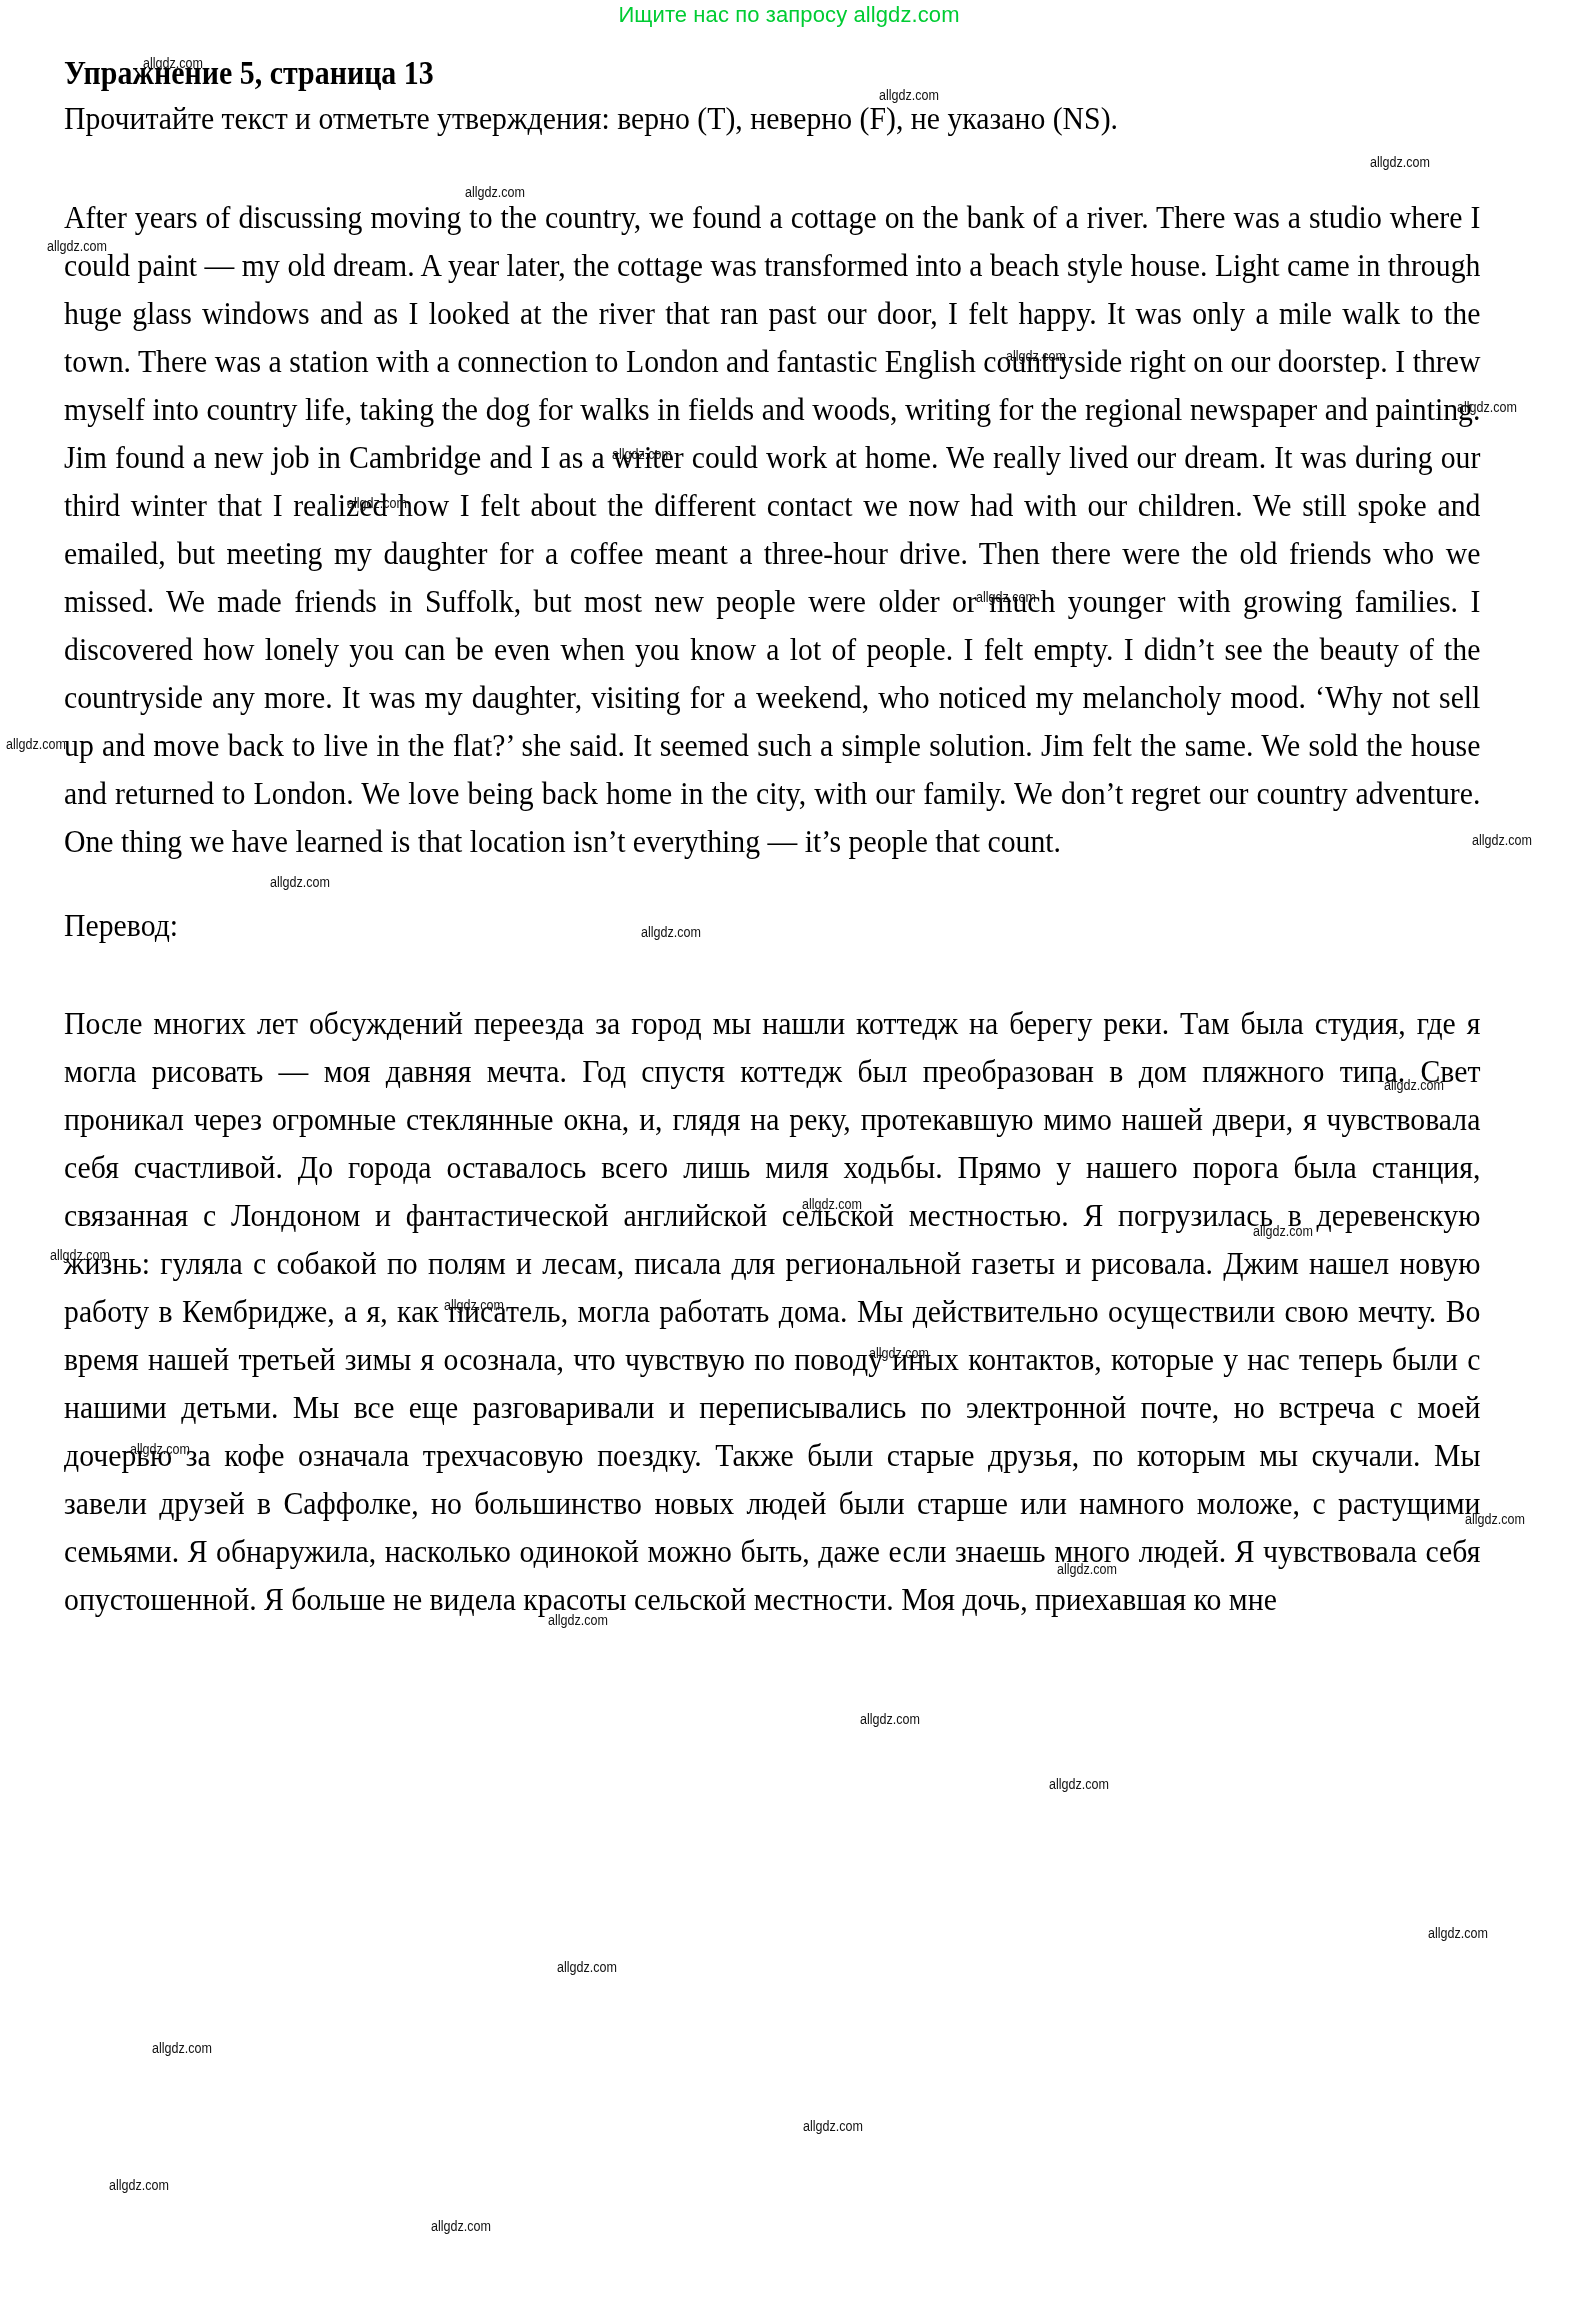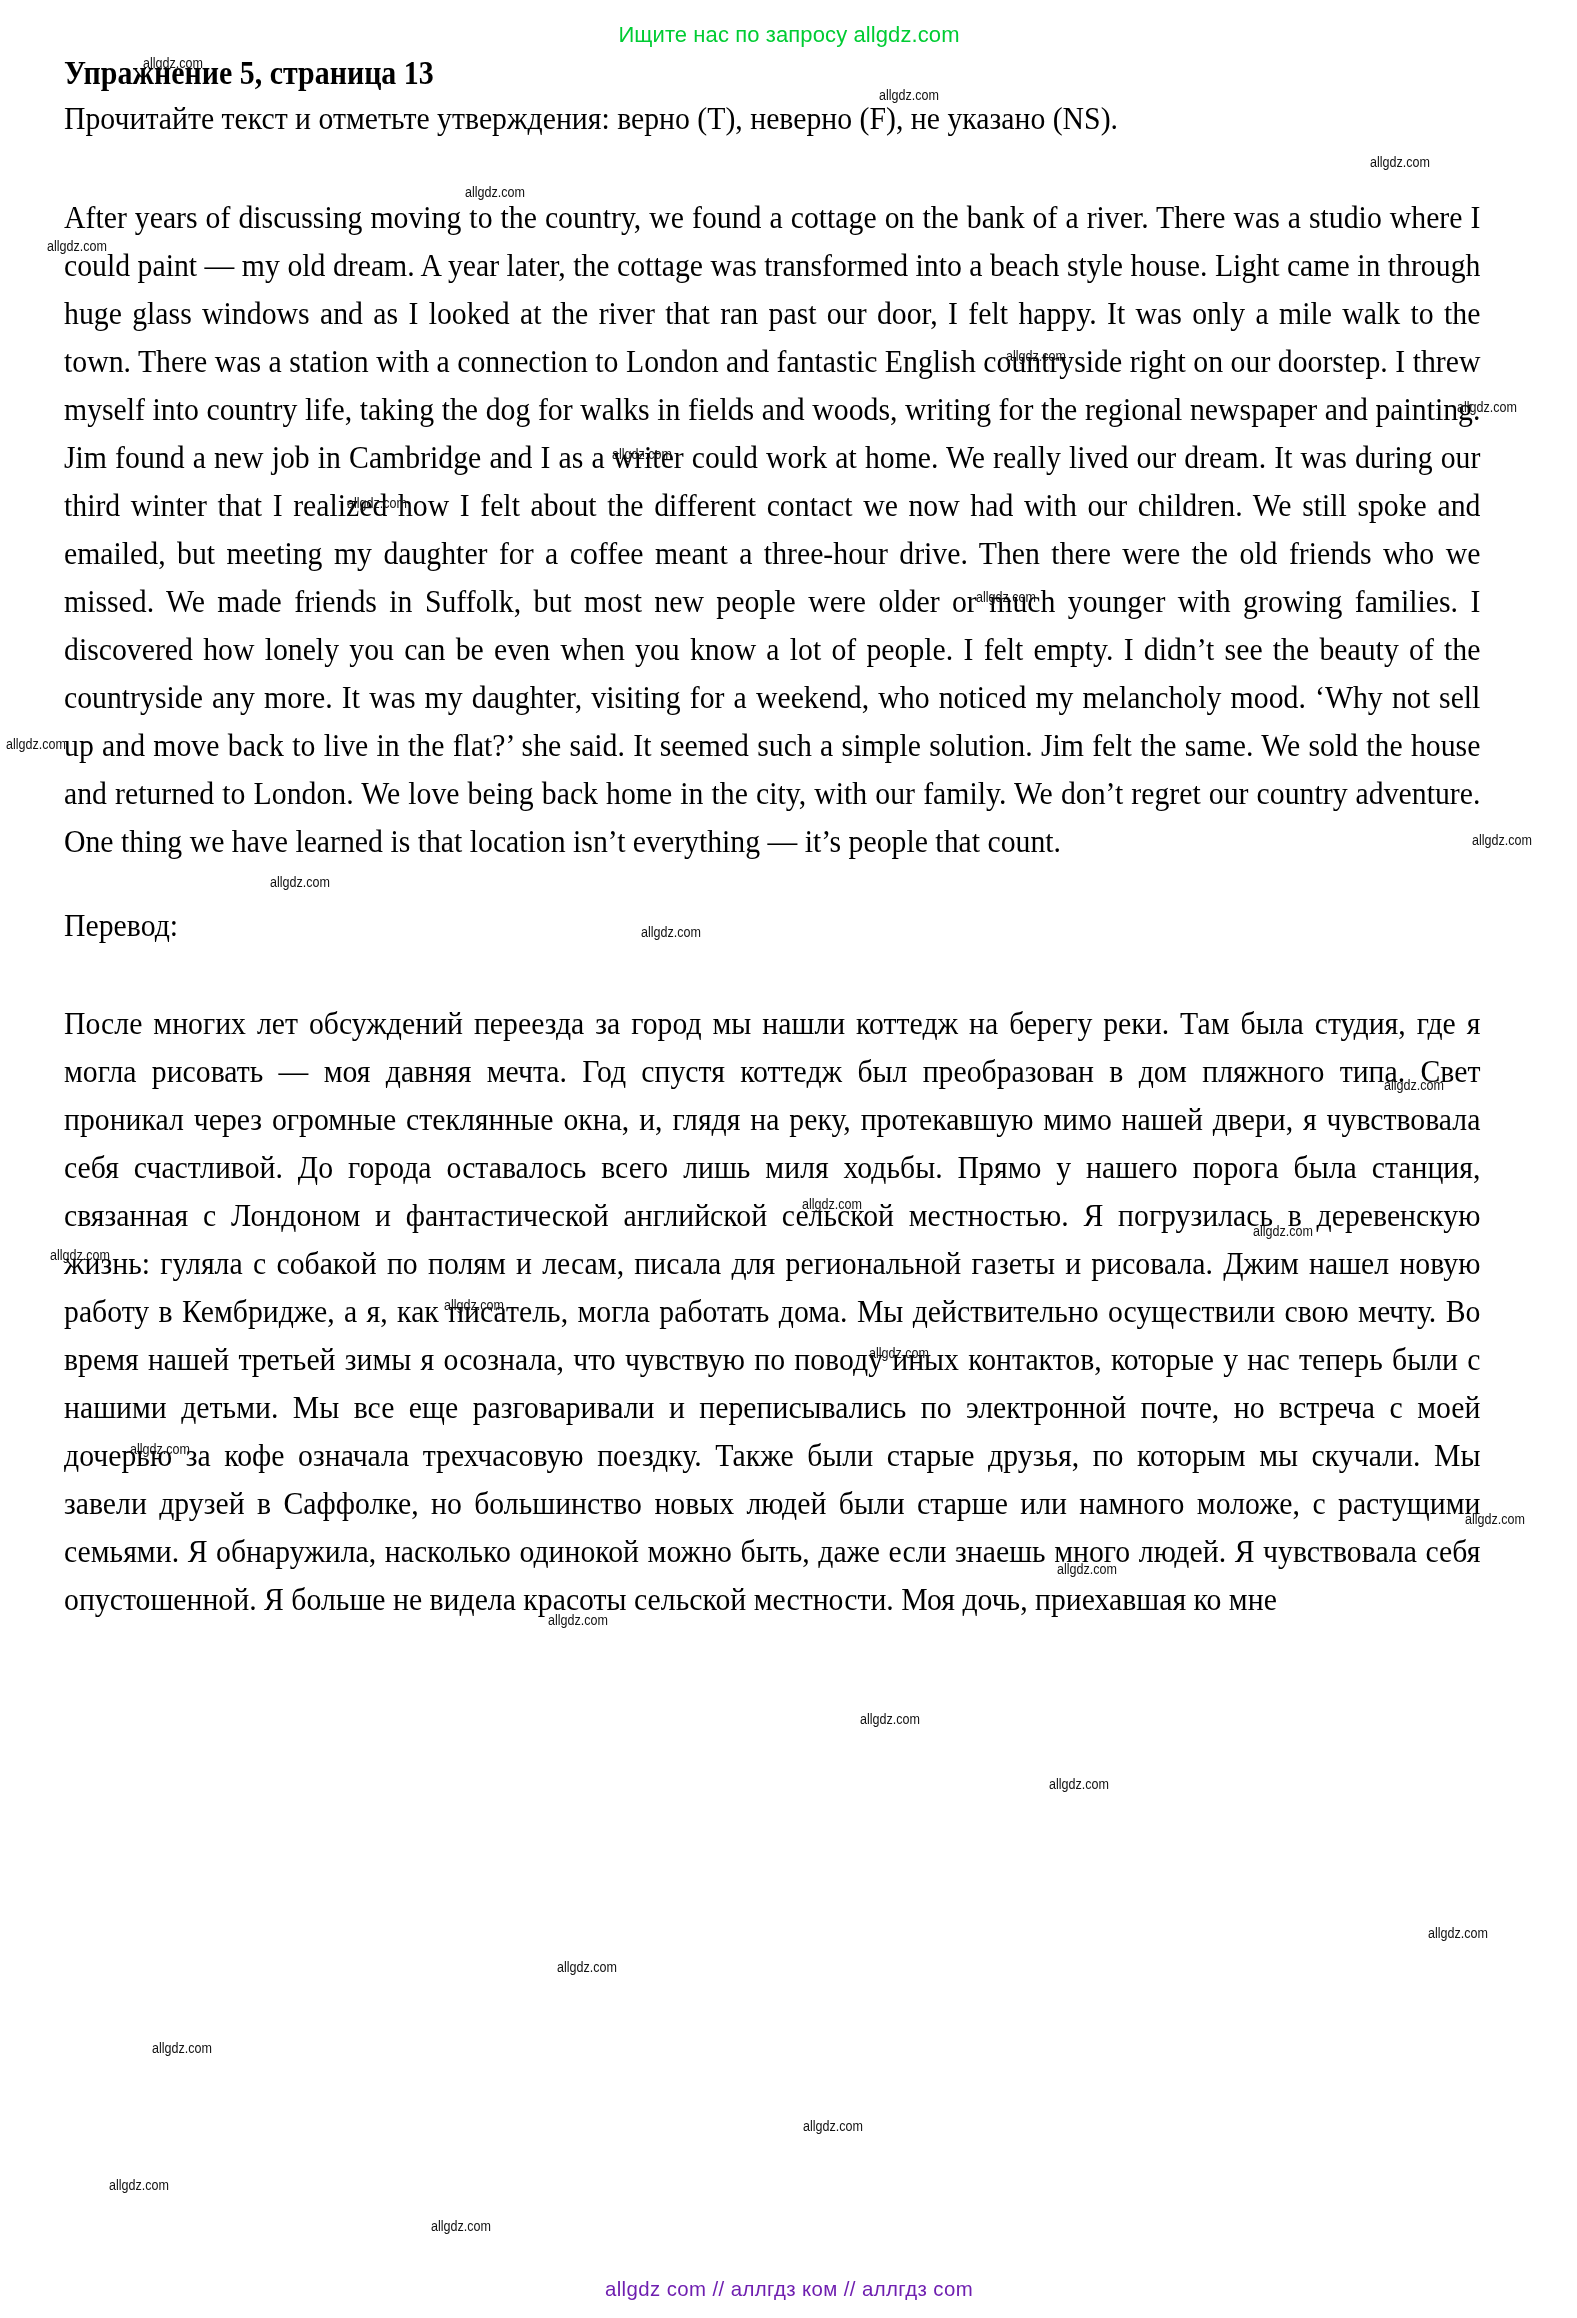--- a/index.html
+++ b/index.html
@@ -120,21 +120,21 @@
     color: #6f1fb0;
     letter-spacing: 0.4px;
     white-space: nowrap;
   }
 </style>
 </head>
 <body>
 
 <div class="page">
 
-  <div class="promo-banner" style="color: rgb(0, 204, 51); margin-top: 20px;">Ищите нас по запросу allgdz.com</div>
+  <div class="promo-banner" style="color: rgb(0, 204, 51);">Ищите нас по запросу allgdz.com</div>
 
   <div class="content">
 
     <h1 class="ex-heading">Упражнение 5, страница 13</h1>
 
     <p class="instruction">Прочитайте текст и отметьте утверждения: верно (T), неверно (F), не указано (NS).</p>
 
     <div class="gap-lg"></div>
 
     <p class="body-text last-line-left">After years of discussing moving to the country, we found a cottage on the bank of a river. There was a studio where I could paint — my old dream. A year later, the cottage was transformed into a beach style house. Light came in through huge glass windows and as I looked at the river that ran past our door, I felt happy. It was only a mile walk to the town. There was a station with a connection to London and fantastic English countryside right on our doorstep. I threw myself into country life, taking the dog for walks in fields and woods, writing for the regional newspaper and painting. Jim found a new job in Cambridge and I as a writer could work at home. We really lived our dream. It was during our third winter that I realized how I felt about the different contact we now had with our children. We still spoke and emailed, but meeting my daughter for a coffee meant a three-hour drive. Then there were the old friends who we missed. We made friends in Suffolk, but most new people were older or much younger with growing families. I discovered how lonely you can be even when you know a lot of people. I felt empty. I didn’t see the beauty of the countryside any more. It was my daughter, visiting for a weekend, who noticed my melancholy mood. ‘Why not sell up and move back to live in the flat?’ she said. It seemed such a simple solution. Jim felt the same. We sold the house and returned to London. We love being back home in the city, with our family. We don’t regret our country adventure. One thing we have learned is that location isn’t everything — it’s people that count.</p>
@@ -177,16 +177,15 @@
       <div class="wm" style="left: 860px; top: 1711px;">allgdz.com</div>
       <div class="wm" style="left: 1049px; top: 1776px;">allgdz.com</div>
       <div class="wm" style="left: 1428px; top: 1925px;">allgdz.com</div>
       <div class="wm" style="left: 557px; top: 1959px;">allgdz.com</div>
       <div class="wm" style="left: 152px; top: 2040px;">allgdz.com</div>
       <div class="wm" style="left: 803px; top: 2118px;">allgdz.com</div>
       <div class="wm" style="left: 109px; top: 2177px;">allgdz.com</div>
       <div class="wm" style="left: 431px; top: 2218px;">allgdz.com</div>
     </div>
 
-  <div class="footer" style="color: rgb(111, 31, 176);">allgdz com  //  аллгдз ком  //  аллгдз com</div>
 
 </div>
 
 
 </body></html>

